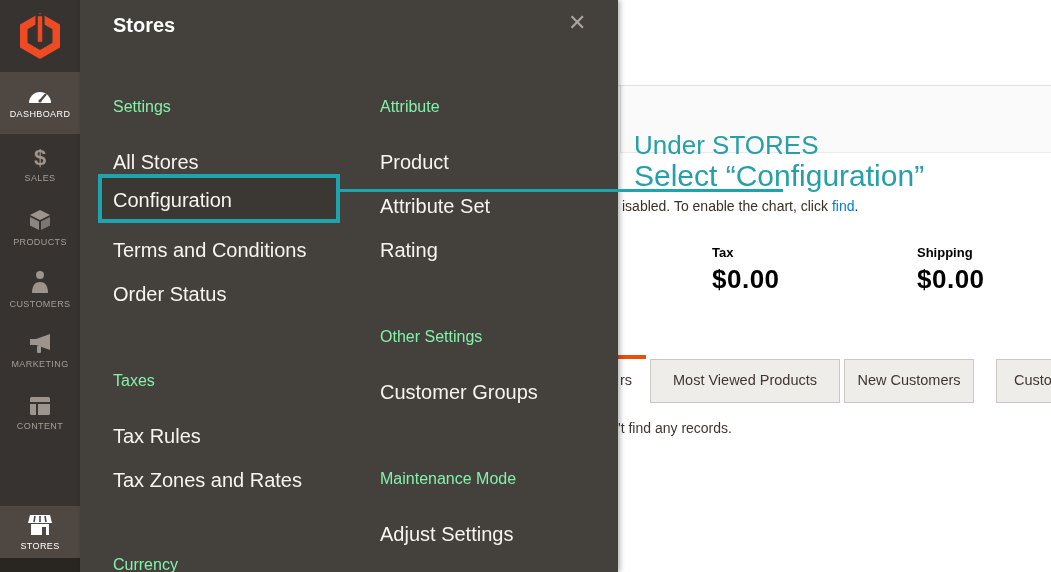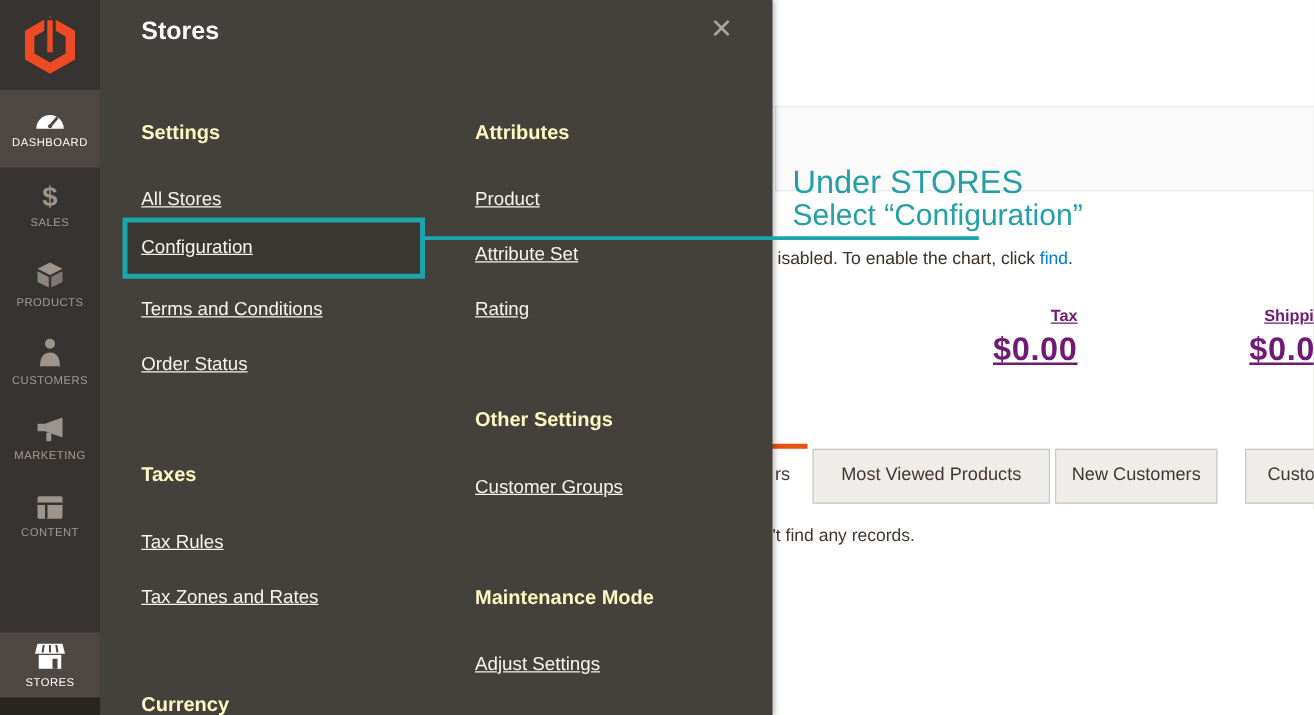--- a/index.html
+++ b/index.html
@@ -5,24 +5,24 @@
   html,body{margin:0;padding:0;}
   body{width:1051px;height:572px;overflow:hidden;position:relative;
        font-family:"Liberation Sans","DejaVu Sans",sans-serif;background:#fff;}
   .stage{position:absolute;inset:0;}
 
   
   .content{position:absolute;inset:0;z-index:1;background:#fff;}
   .hdr-band{position:absolute;left:0;top:0;width:1051px;height:85px;background:#fff;border-bottom:1px solid #e2e2e2;}
   .sub-band{position:absolute;left:620px;top:86px;width:431px;height:66px;background:#fafafa;border-left:1px solid #e3e3e3;border-bottom:1px solid #e9e9e9;}
   .annot-l1{position:absolute;left:634px;top:130px;font-size:26px;font-weight:500;color:#25a0a9;white-space:nowrap;}
-  .annot-l2{position:absolute;left:634px;top:159px;font-size:24px;font-weight:500;color:#25a0a9;white-space:nowrap;}
+  .annot-l2{position:absolute;left:634px;top:159px;font-size:30px;font-weight:500;color:#25a0a9;white-space:nowrap;}
   .chart-notice{position:absolute;left:622px;top:198px;font-size:14px;color:#3a3026;white-space:nowrap;}
   .chart-notice a{color:#007bdb;text-decoration:none;cursor:pointer;}
-  .stat{position:absolute;top:245px;width:150px;text-align:right;color:#701a75;text-decoration:underline;}
+  .stat{position:absolute;top:245px;width:150px;text-align:left;color:#000000;}
   .stat .lbl{font-size:13px;font-weight:700;display:block;}
   .stat .val{font-size:26px;font-weight:700;display:block;margin-top:4px;letter-spacing:.5px;}
   .stat-tax{left:712px;}
   .stat-shipping{left:917px;}
   .tab{position:absolute;box-sizing:border-box;font-size:14.5px;color:#41362f;white-space:nowrap;}
   .tab-active{left:560px;top:355px;width:86px;height:48px;background:#fff;border-top:4px solid #e8500e;
               text-align:right;padding:13px 14px 0 0;}
   .tab-idle{top:359px;height:44px;background:#efedea;border:1px solid #cbc7c3;text-align:center;padding-top:12px;}
   .tab-mvp{left:650px;width:190px;}
   .tab-nc{left:844px;width:130px;}
@@ -37,22 +37,22 @@
   .nav-item.active{background:#4e4742;color:#fff;}
   .nav-item.active .nav-label{color:#fff;}
   .nav-item svg{display:block;}
   .dollar{font-size:22px;font-weight:700;line-height:20px;}
   .next-strip{position:absolute;left:0;top:558px;width:80px;height:14px;background:#292521;}
 
   
   .flyout{position:absolute;left:80px;top:0;width:538px;height:572px;background:#44403b;z-index:20;box-shadow:2px 0 5px rgba(0,0,0,.3);}
   .flyout-title{position:absolute;left:33px;top:14px;font-size:20px;font-weight:600;color:#fff;}
   .flyout-close{position:absolute;left:488px;top:12px;font-size:22px;color:#aaa49e;cursor:pointer;line-height:1;}
-  .m-head{position:absolute;font-size:16px;font-weight:700;color:#fef9c3;white-space:nowrap;}
-  .m-item{position:absolute;font-size:15px;color:#f7f3ef;white-space:nowrap;cursor:pointer;text-decoration:underline;}
+  .m-head{position:absolute;font-size:16px;font-weight:400;color:#86efac;white-space:nowrap;}
+  .m-item{position:absolute;font-size:20px;color:#f7f3ef;white-space:nowrap;cursor:pointer;}
   
   .c1{left:33px;}  .c2{left:300px;}
   .t98{top:98px;}  .t151{top:151px;} .t189{top:189px;} .t195{top:195px;} .t239{top:239px;}
   .t283{top:283px;} .t328{top:328px;} .t372{top:372px;} .t381{top:381px;} .t425{top:425px;}
   .t469{top:469px;} .t470{top:470px;} .t523{top:523px;} .t556{top:556px;}
   .config-box{position:absolute;left:18px;top:174px;width:242px;height:49px;box-sizing:border-box;
               border:4px solid #1da4ac;background:rgba(0,0,0,.12);}
   
   .annot-line{position:absolute;left:340px;top:189px;width:443px;height:3px;background:#1da4ac;z-index:30;}
 </style>
@@ -172,21 +172,21 @@
     <div class="m-head c1 t98">Settings</div>
     <div class="m-item c1 t151">All Stores</div>
     <div class="m-item c1 t189">Configuration</div>
     <div class="m-item c1 t239">Terms and Conditions</div>
     <div class="m-item c1 t283">Order Status</div>
     <div class="m-head c1 t372">Taxes</div>
     <div class="m-item c1 t425">Tax Rules</div>
     <div class="m-item c1 t469">Tax Zones and Rates</div>
     <div class="m-head c1 t556">Currency</div>
 
-    <div class="m-head c2 t98">Attributes</div>
+    <div class="m-head c2 t98">Attribute</div>
     <div class="m-item c2 t151">Product</div>
     <div class="m-item c2 t195">Attribute Set</div>
     <div class="m-item c2 t239">Rating</div>
     <div class="m-head c2 t328">Other Settings</div>
     <div class="m-item c2 t381">Customer Groups</div>
     <div class="m-head c2 t470">Maintenance Mode</div>
     <div class="m-item c2 t523">Adjust Settings</div>
   </div>
 
   <div class="annot-line"></div>

